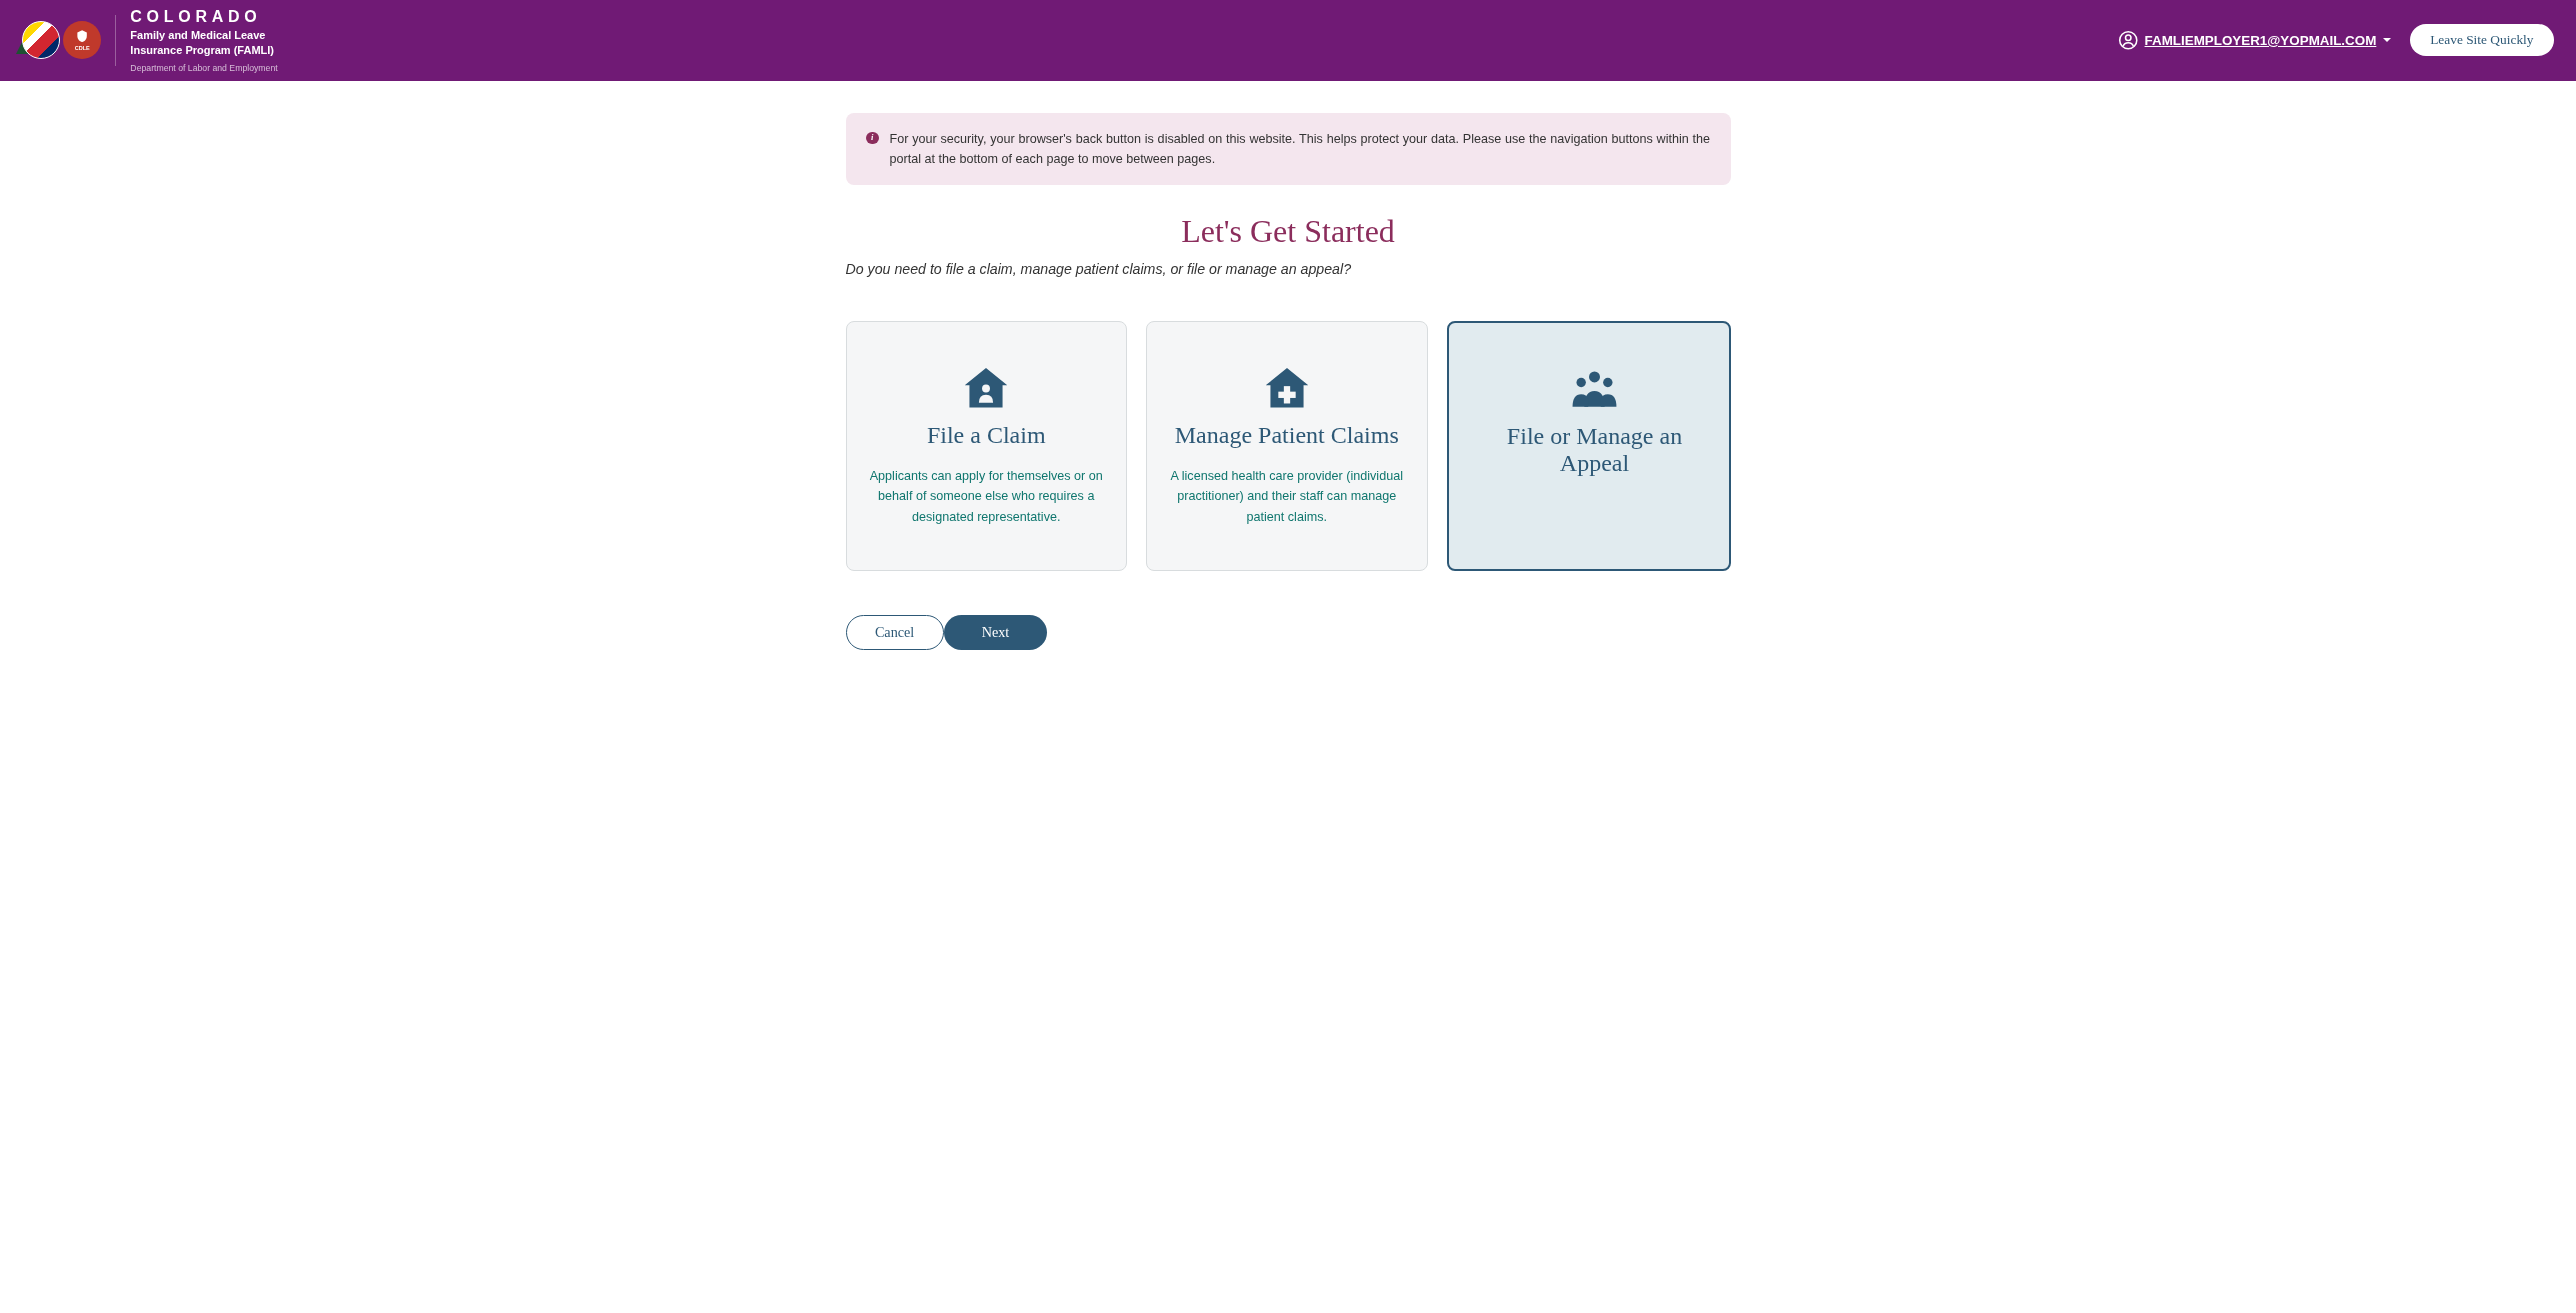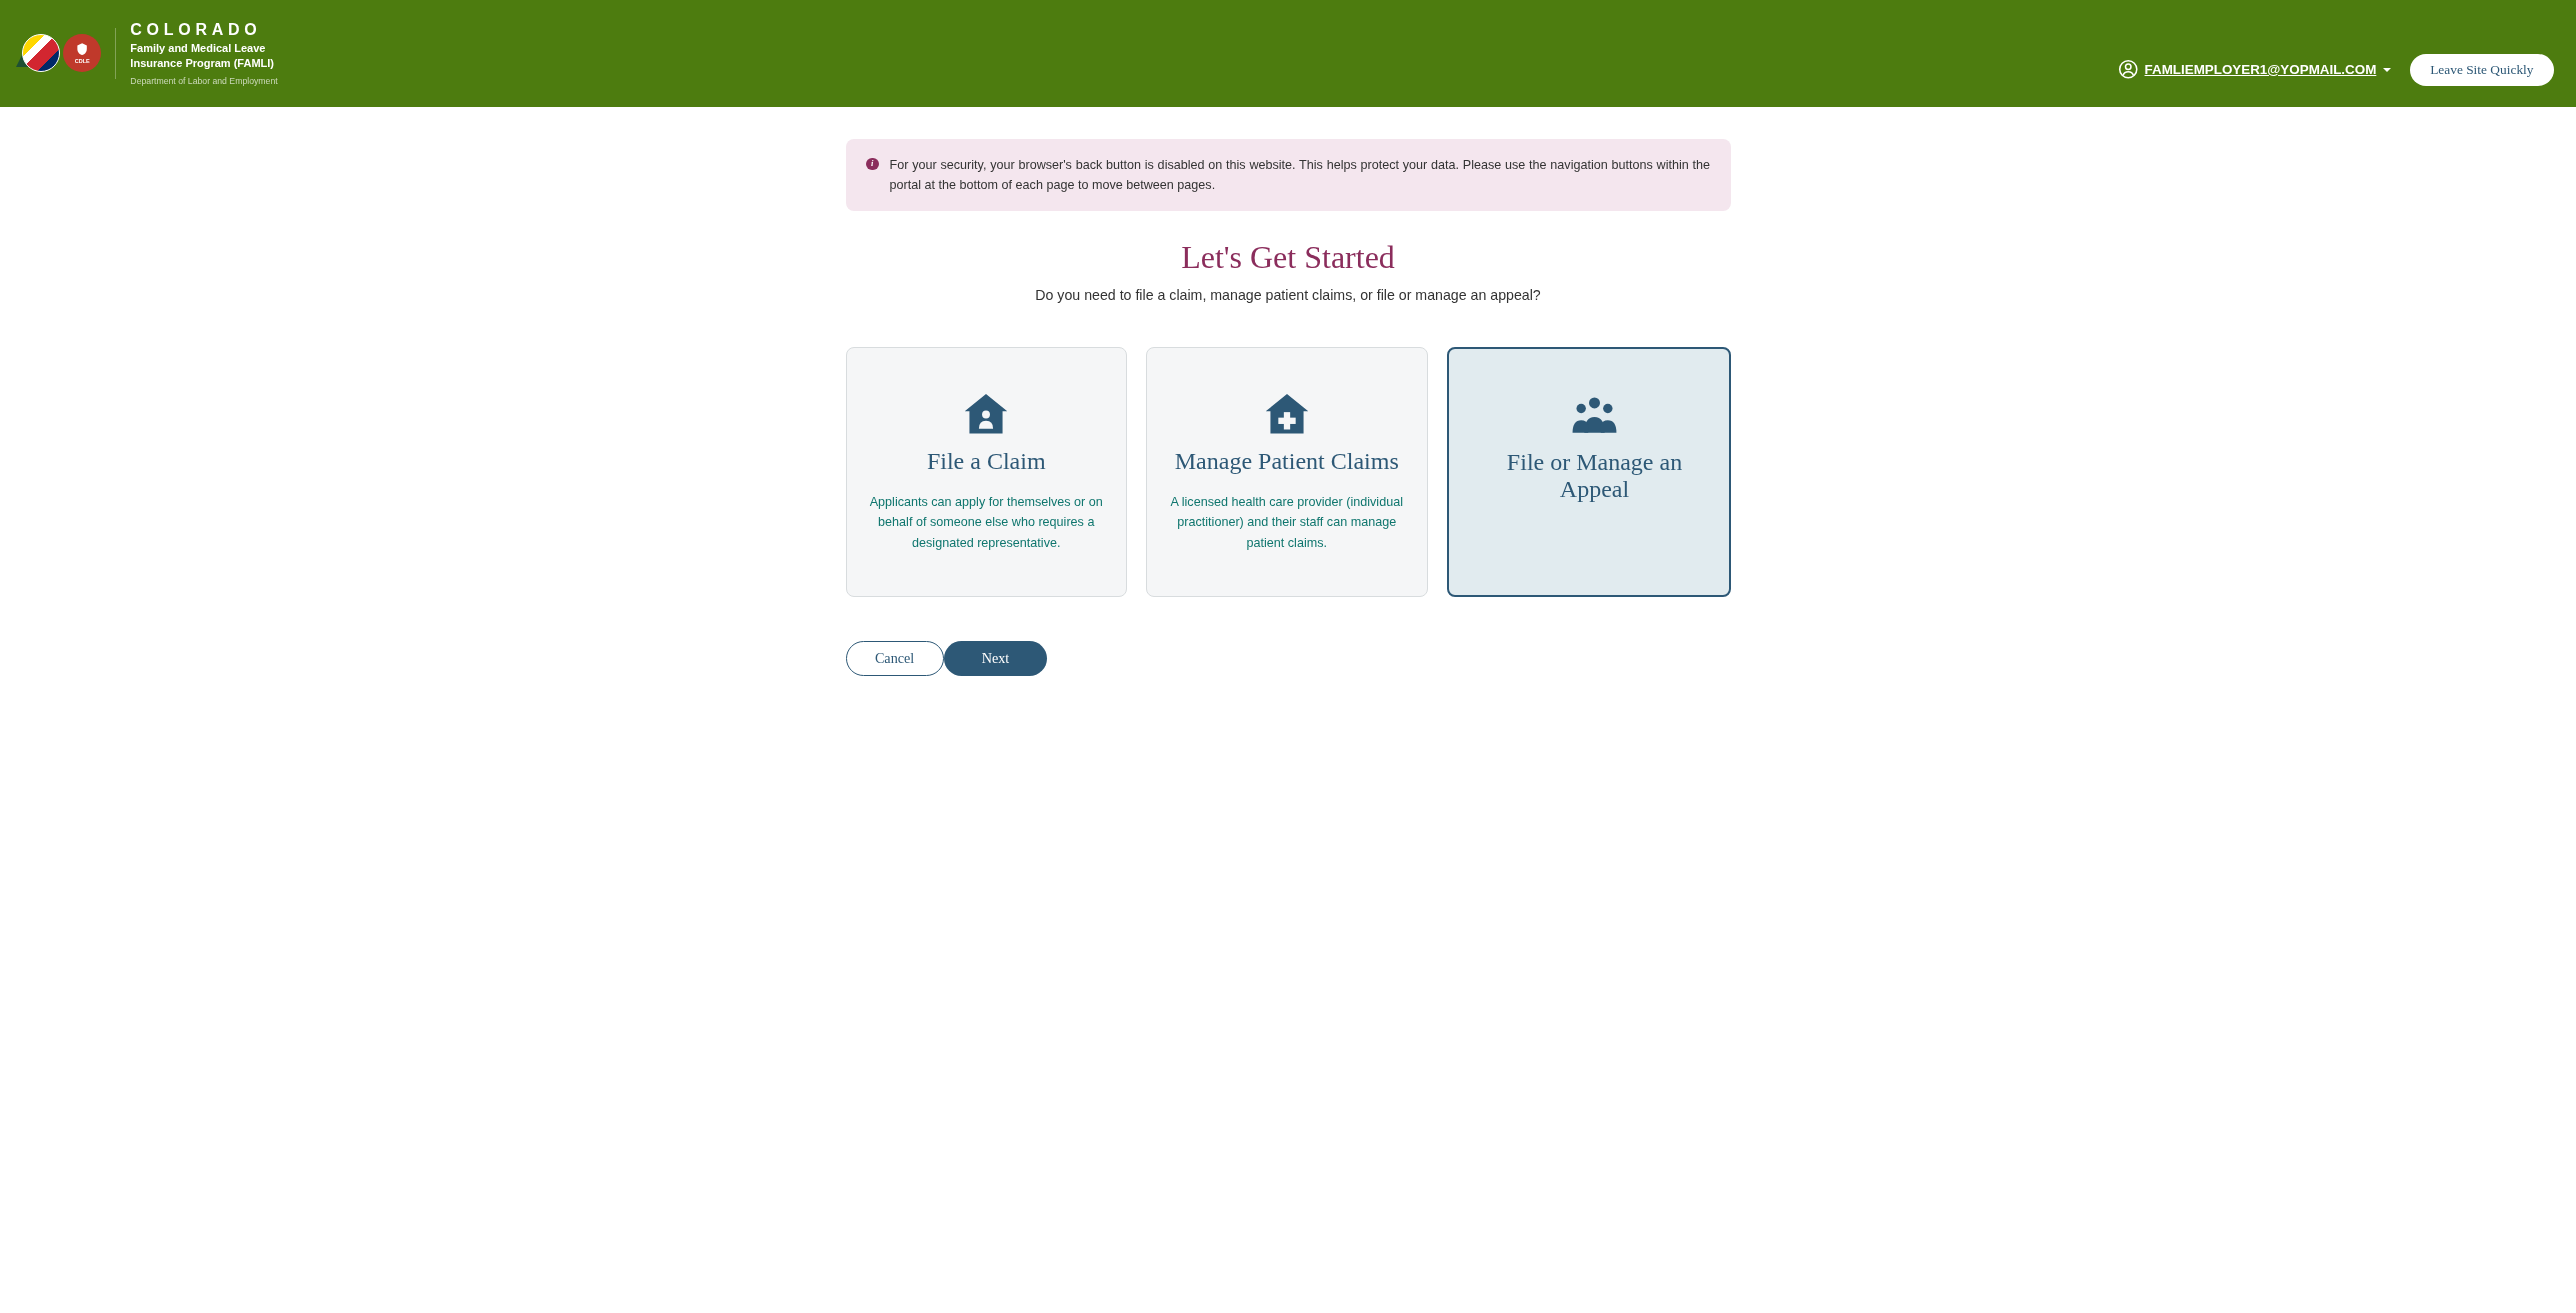--- a/index.html
+++ b/index.html
@@ -6,26 +6,26 @@
       margin: 0;
       padding: 0;
       box-sizing: border-box;
     }
     body {
       font-family: -apple-system, BlinkMacSystemFont, 'Segoe UI', Arial, sans-serif;
       background: #fff;
       color: #333;
     }
     .header {
-      background: #4d7c0f;
+      background: #701a75;
       color: #fff;
       display: flex;
       justify-content: space-between;
-      align-items: flex-end;
-      padding: 21px 22px;
+      align-items: center;
+      padding: 8px 22px;
       min-height: 73px;
     }
     .header-left {
       display: flex;
       align-items: center;
       gap: 14.2px;
     }
     .logo-group {
       display: flex;
       align-items: center;
@@ -168,24 +168,24 @@
     }
     .page-title {
       text-align: center;
       font-family: Georgia, 'Times New Roman', serif;
       font-size: 32px;
       color: #8b2d5c;
       margin-top: 28.4px;
       font-weight: normal;
     }
     .page-subtitle {
-      text-align: center;
       font-size: 14.2px;
       color: #333;
       margin-top: 11px;
+      font-style: italic;
     }
     .cards-row {
       display: flex;
       gap: 19px;
       margin-top: 44px;
       justify-content: flex-start;
     }
     .option-card {
       flex: 1;
       max-width: 284px;

